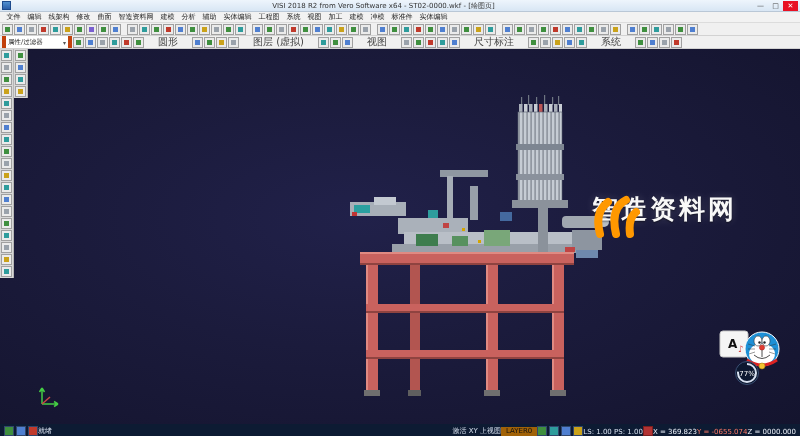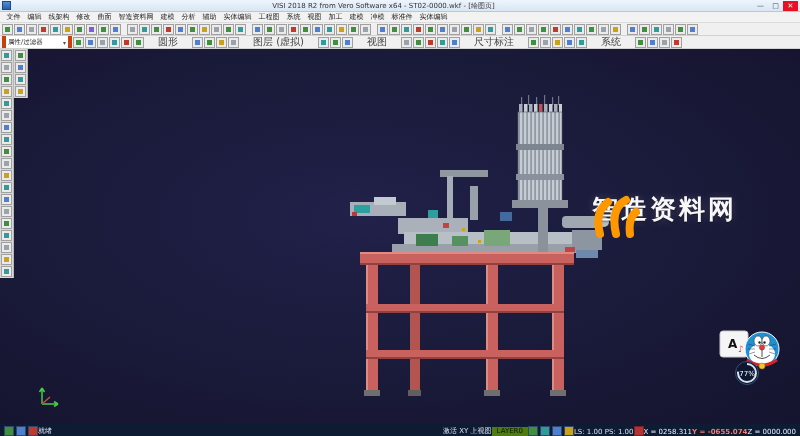--- a/index.html
+++ b/index.html
@@ -38,24 +38,24 @@
   
   .watermark{position:absolute;left:592px;top:143px;display:flex;align-items:center;gap:7px;pointer-events:none;}
   .wm-text{font-size:26px;font-weight:bold;color:#f8f8f8;letter-spacing:3px;white-space:nowrap;text-shadow:0 1px 2px rgba(0,0,0,.5),0 0 8px rgba(255,255,255,.18);}
 
   
   .statusbar{height:12px;background:#0d1b33;display:flex;align-items:flex-end;padding:0 4px;flex:0 0 auto;font-size:7px;color:#d7e0ee;}
   .sb-icons{display:flex;gap:2px;align-items:center;}
   .sb-ic{width:8px;height:8px;border:1px solid #31466b;}
   .sb-text{white-space:nowrap;}
   .sb-spacer{flex:1 1 auto;}
-  .sb-layer{background:#4d7c0f;color:#111;padding:0 5px;height:9px;line-height:9px;white-space:nowrap;}
+  .sb-layer{background:#a16207;color:#111;padding:0 5px;height:9px;line-height:9px;white-space:nowrap;}
   .sb-redblock{width:8px;height:8px;background:#b23333;border:1px solid #7d1f1f;}
   .sb-coord{white-space:nowrap;color:#eef3fb;}
-  .sb-coord.y{color:#ff7a66;font-weight:bold;}
+  .sb-coord.y{color:#ff7a66;}
 </style>
 </head>
 <body>
 
 <div class="app">
 
   <div class="titlebar">
     <span class="appicon"></span>
     <span class="title">VISI 2018 R2 from Vero Software x64  -  ST02-0000.wkf - [绘图页]</span>
     <span class="winbtns">
@@ -569,18 +569,18 @@
     <span class="sb-text">激活 XY 上视图</span>
     <span class="sb-layer">LAYER0</span>
     <span class="sb-icons" id="sb-mid-icons">
         <span class="sb-ic" style="background: rgb(63, 143, 63);"></span>
         <span class="sb-ic" style="background: rgb(46, 156, 156);"></span>
         <span class="sb-ic" style="background: rgb(79, 127, 208);"></span>
         <span class="sb-ic" style="background: rgb(202, 162, 26);"></span>
       </span>
     <span class="sb-text">LS: 1.00 PS: 1.00</span>
     <span class="sb-redblock"></span>
-    <span class="sb-coord">X = 0258.311</span>
+    <span class="sb-coord">X = 369.823</span>
     <span class="sb-coord y">Y = -0655.074</span>
     <span class="sb-coord">Z = 0000.000</span>
   </div>
 
 </div>
 
 </body></html>

